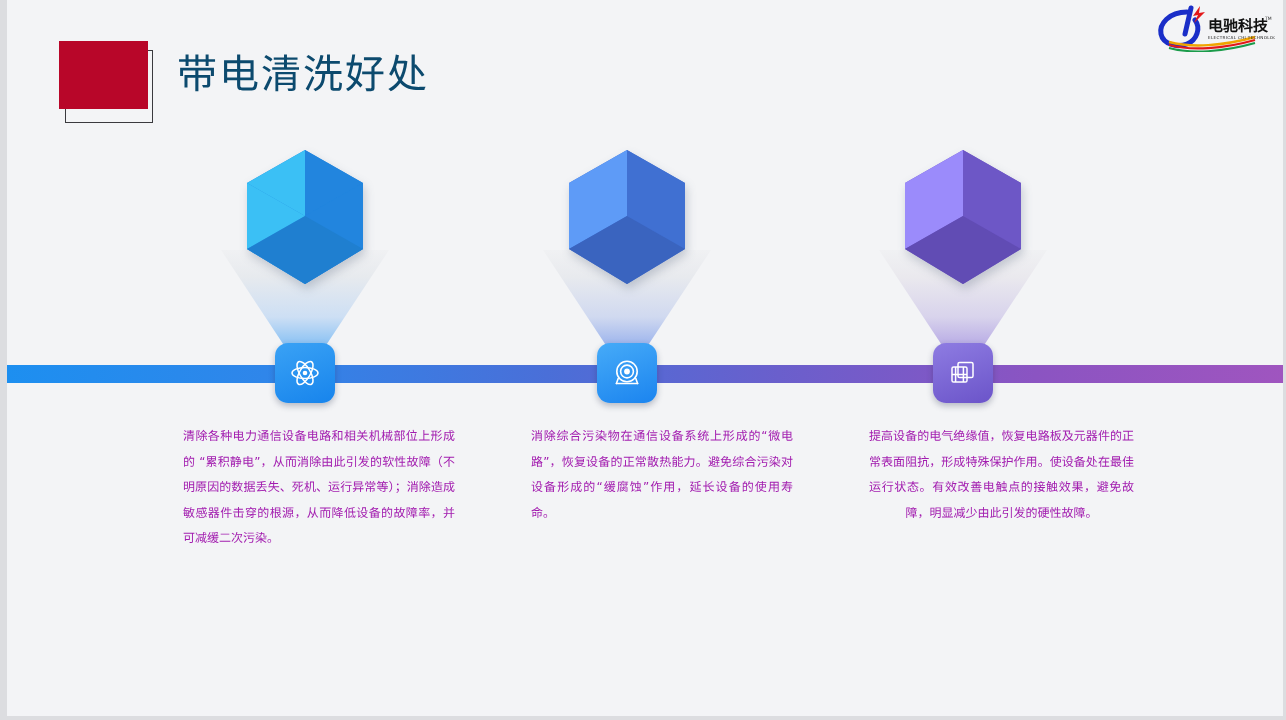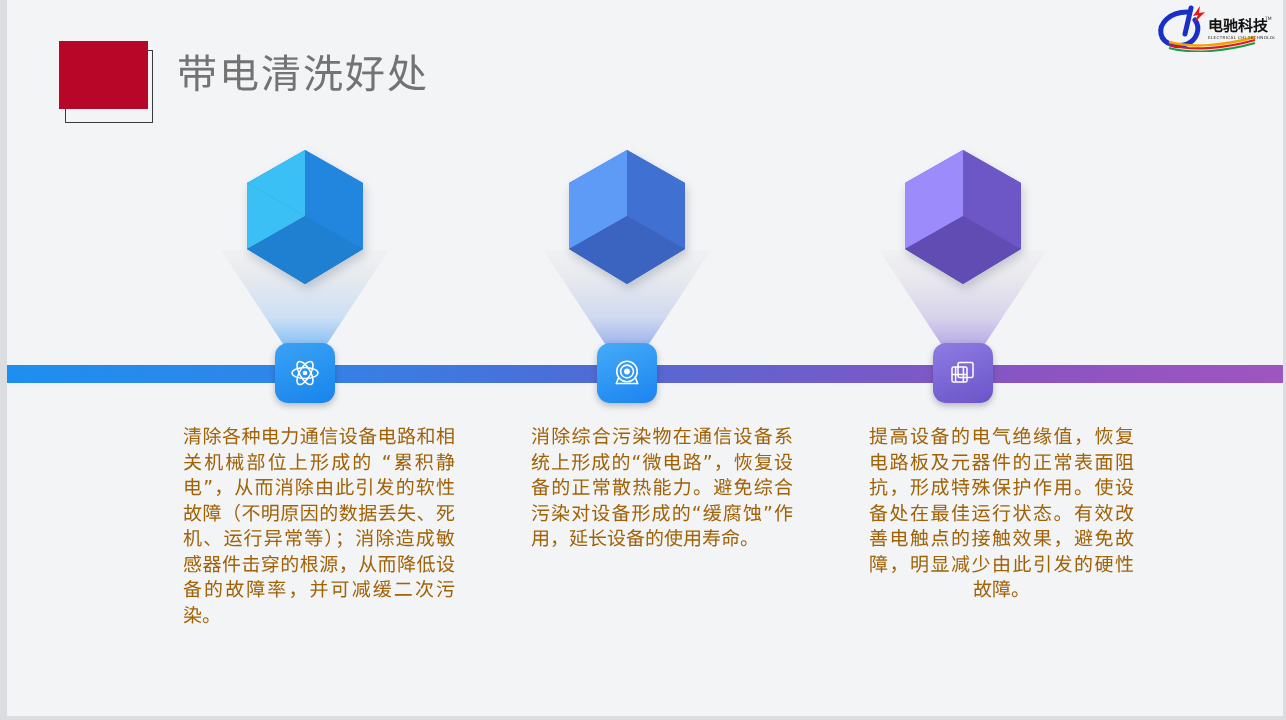--- a/index.html
+++ b/index.html
@@ -49,21 +49,21 @@
     width: 89px;
     height: 68px;
     background: #b80629;
   }
   #slide-title {
     position: absolute;
     left: 125px;
     top: 16px;
     font-size: 40px;
     line-height: 60px;
-    color: #737373;
+    color: #0c4a6e;
     letter-spacing: 2px;
     font-family: "DejaVu Sans", "Liberation Sans", sans-serif;
     white-space: nowrap;
   }
 
   
   #logo {
     position: absolute;
     right: 8px;
     top: 4px;
@@ -143,23 +143,23 @@
   #col-2 .badge { background: linear-gradient(160deg, #46abf8 0%, #1b84ef 100%); }
   #col-3 .badge { background: linear-gradient(160deg, #8e7ce2 0%, #6b54c9 100%); }
   .badge svg { display: block; }
 
   
   .para {
     position: absolute;
     top: 424px;
     left: 0;
     width: 290px;
-    font-size: 19px;
+    font-size: 12px;
     line-height: 25.5px;
-    color: #a16207;
+    color: #a21caf;
     text-align: justify;
     text-justify: inter-ideograph;
     font-family: "DejaVu Sans", "Liberation Sans", sans-serif;
   }
   #col-1 .para { left: 48px; width: 272px; }
   #col-2 .para { left: 74px; width: 262px; }
   #col-3 .para { left: 76px; width: 265px; text-align: center; }
   #col-3 .para { text-align: justify; text-align-last: center; }
 </style>
 </head>

